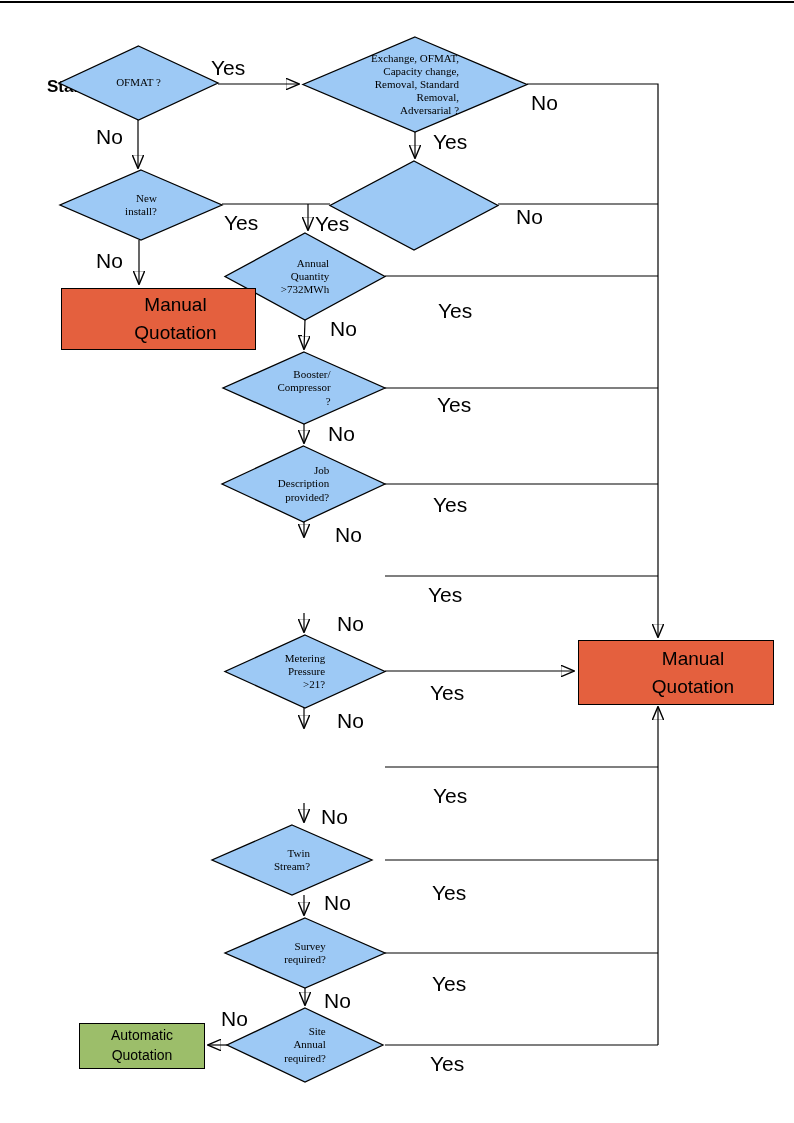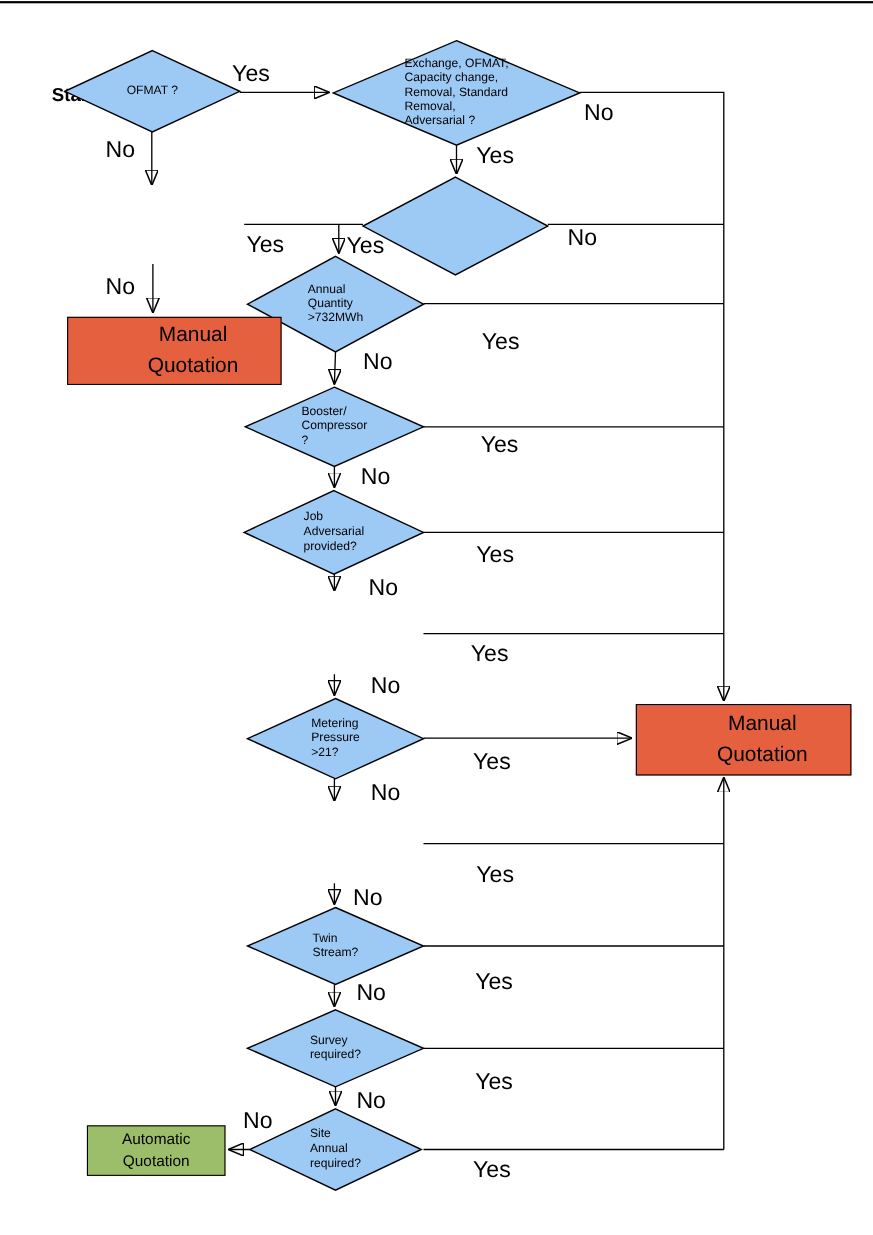--- a/index.html
+++ b/index.html
@@ -9,22 +9,22 @@
     background:#ffffff;
     font-family:"Liberation Sans", sans-serif;
     overflow:hidden;
   }
   #wires{position:absolute;inset:0;width:794px;height:1123px;pointer-events:none;}
   #wires line, #wires path{stroke:#000;stroke-width:1.2;fill:none;}
   .diamond{position:absolute;display:flex;align-items:center;justify-content:center;}
   .diamond svg{position:absolute;inset:0;width:100%;height:100%;overflow:visible;}
   .diamond polygon{fill:var(--decision-fill,#9DC9F5);stroke:#000;stroke-width:1.3;}
   .nlabel{
-    position:relative;font-size:11px;line-height:1.2;text-align:left;
-    color:#000;white-space:pre-line;pointer-events:none;
+    position:relative;font-size:11px;line-height:1.2;text-align:right;
+    color:#000;white-space:pre-line;pointer-events:none;font-family:Liberation Serif, serif;
   }
   .box{
     position:absolute;display:flex;align-items:center;justify-content:center;
     border:1px solid #000;text-align:center;color:#000;
     font-size:19px;line-height:1.45;white-space:pre-line;
   }
   .box-manual{background:var(--manual-fill,#E4603E);padding-left:34px;}
   .box-auto{background:var(--auto-fill,#9CBE6A);font-size:14px;line-height:1.4;}
   .elabel{position:absolute;font-size:21px;color:#000;line-height:1;}
   .start{position:absolute;font-size:17px;font-weight:bold;color:#000;margin-top:33px;}
@@ -102,20 +102,27 @@
     <svg viewBox="0 0 100 100" preserveAspectRatio="none">
         <polygon points="50,0 100,50 50,100 0,50" vector-effect="non-scaling-stroke"></polygon>
       </svg>
     <div class="nlabel">Exchange, OFMAT,
 Capacity change,
 Removal, Standard
 Removal,
 Adversarial ?</div>
   </div>
 
+  <div class="diamond" style="left:60px;top:170px;width:162px;height:70px">
+    <svg viewBox="0 0 100 100" preserveAspectRatio="none">
+        <polygon points="50,0 100,50 50,100 0,50" vector-effect="non-scaling-stroke"></polygon>
+      </svg>
+    <div class="nlabel">New
+install?</div>
+  </div>
 
   <div class="diamond" style="left:330px;top:161px;width:168px;height:89px">
     <svg viewBox="0 0 100 100" preserveAspectRatio="none">
         <polygon points="50,0 100,50 50,100 0,50" vector-effect="non-scaling-stroke"></polygon>
       </svg>
   </div>
 
   <div class="diamond" style="left:225px;top:233px;width:160px;height:87px">
     <svg viewBox="0 0 100 100" preserveAspectRatio="none">
         <polygon points="50,0 100,50 50,100 0,50" vector-effect="non-scaling-stroke"></polygon>
@@ -132,36 +139,36 @@
     <div class="nlabel">Booster/
 Compressor
 ?</div>
   </div>
 
   <div class="diamond" style="left:222px;top:446px;width:163px;height:76px">
     <svg viewBox="0 0 100 100" preserveAspectRatio="none">
         <polygon points="50,0 100,50 50,100 0,50" vector-effect="non-scaling-stroke"></polygon>
       </svg>
     <div class="nlabel">Job
-Adversarial
+Description
 provided?</div>
   </div>
 
 
   <div class="diamond" style="left:225px;top:635px;width:160px;height:73px">
     <svg viewBox="0 0 100 100" preserveAspectRatio="none">
         <polygon points="50,0 100,50 50,100 0,50" vector-effect="non-scaling-stroke"></polygon>
       </svg>
     <div class="nlabel">Metering
 Pressure
 &gt;21?</div>
   </div>
 
 
-  <div class="diamond" style="left:225px;top:825px;width:160px;height:70px">
+  <div class="diamond" style="left:212px;top:825px;width:160px;height:70px">
     <svg viewBox="0 0 100 100" preserveAspectRatio="none">
         <polygon points="50,0 100,50 50,100 0,50" vector-effect="non-scaling-stroke"></polygon>
       </svg>
     <div class="nlabel">Twin
 Stream?</div>
   </div>
 
   <div class="diamond" style="left:225px;top:918px;width:160px;height:70px">
     <svg viewBox="0 0 100 100" preserveAspectRatio="none">
         <polygon points="50,0 100,50 50,100 0,50" vector-effect="non-scaling-stroke"></polygon>

